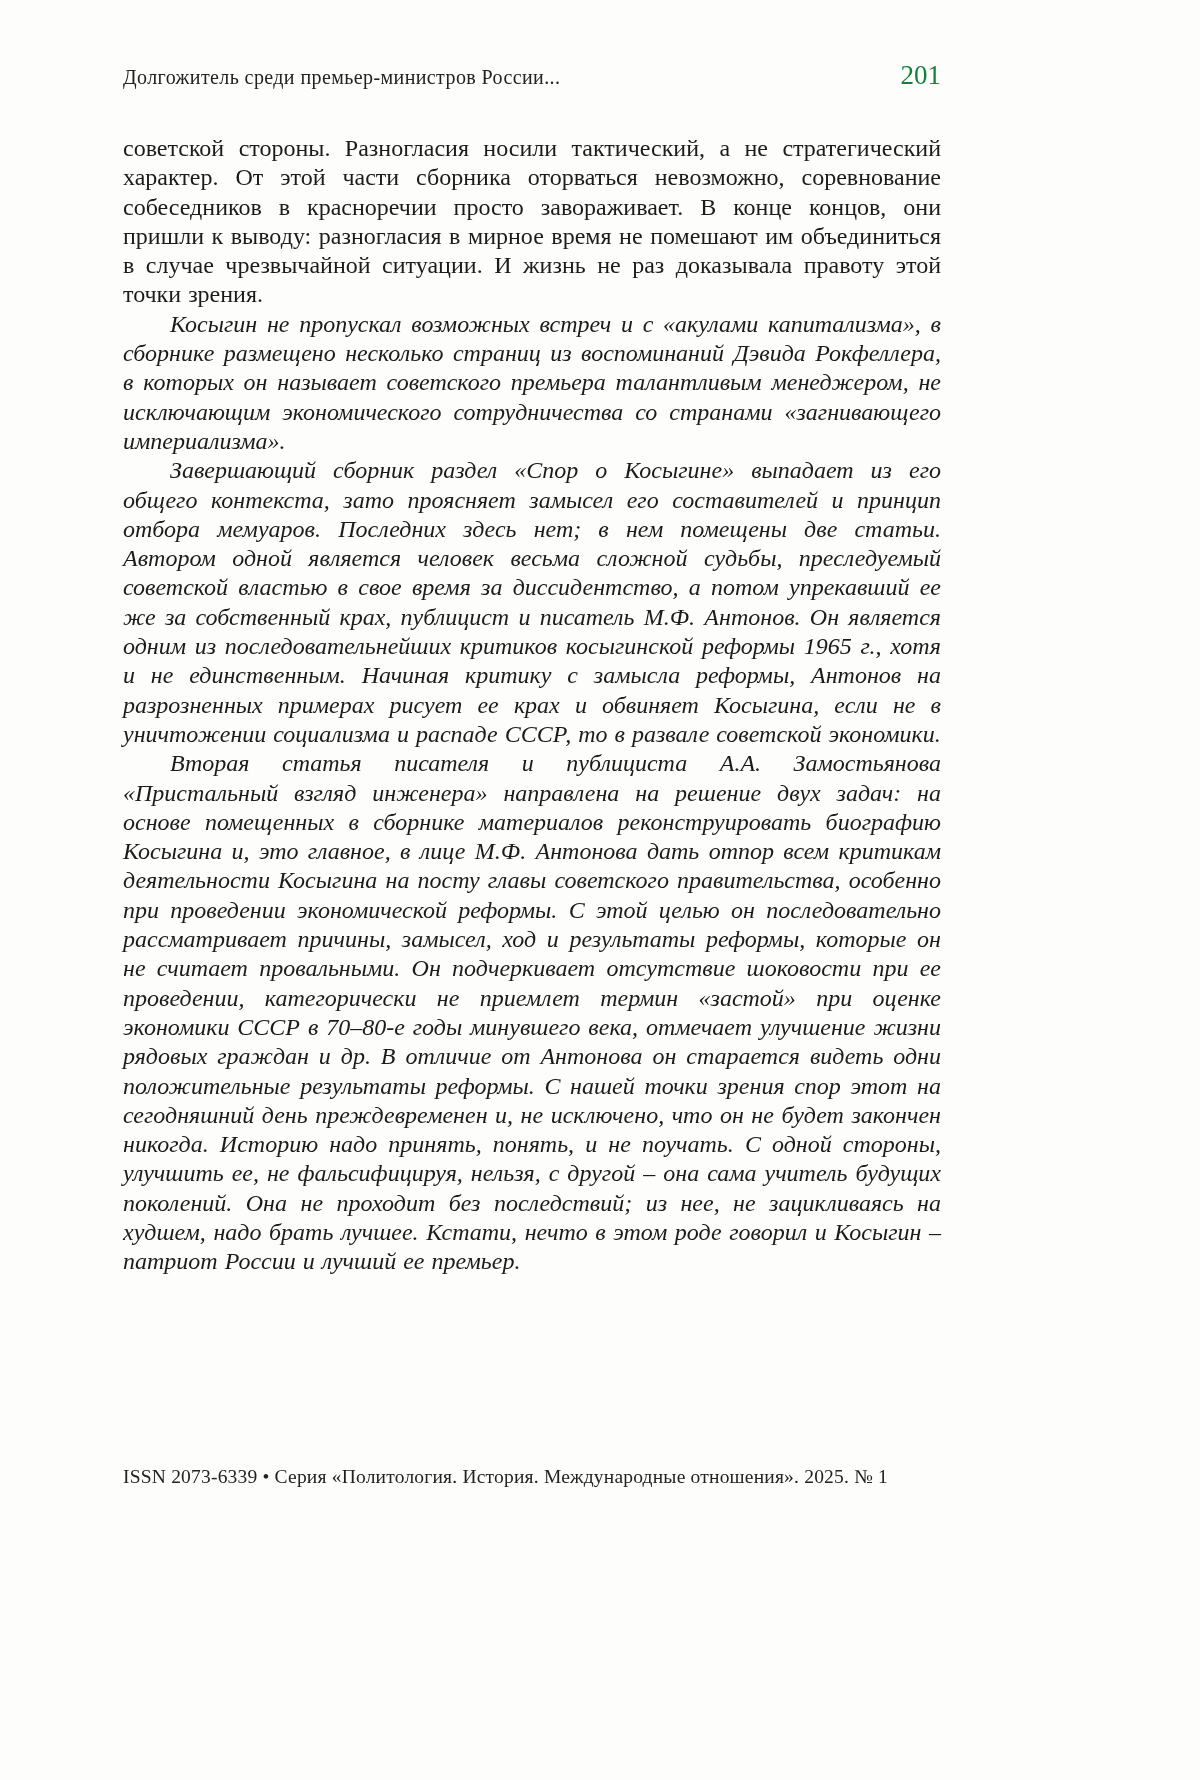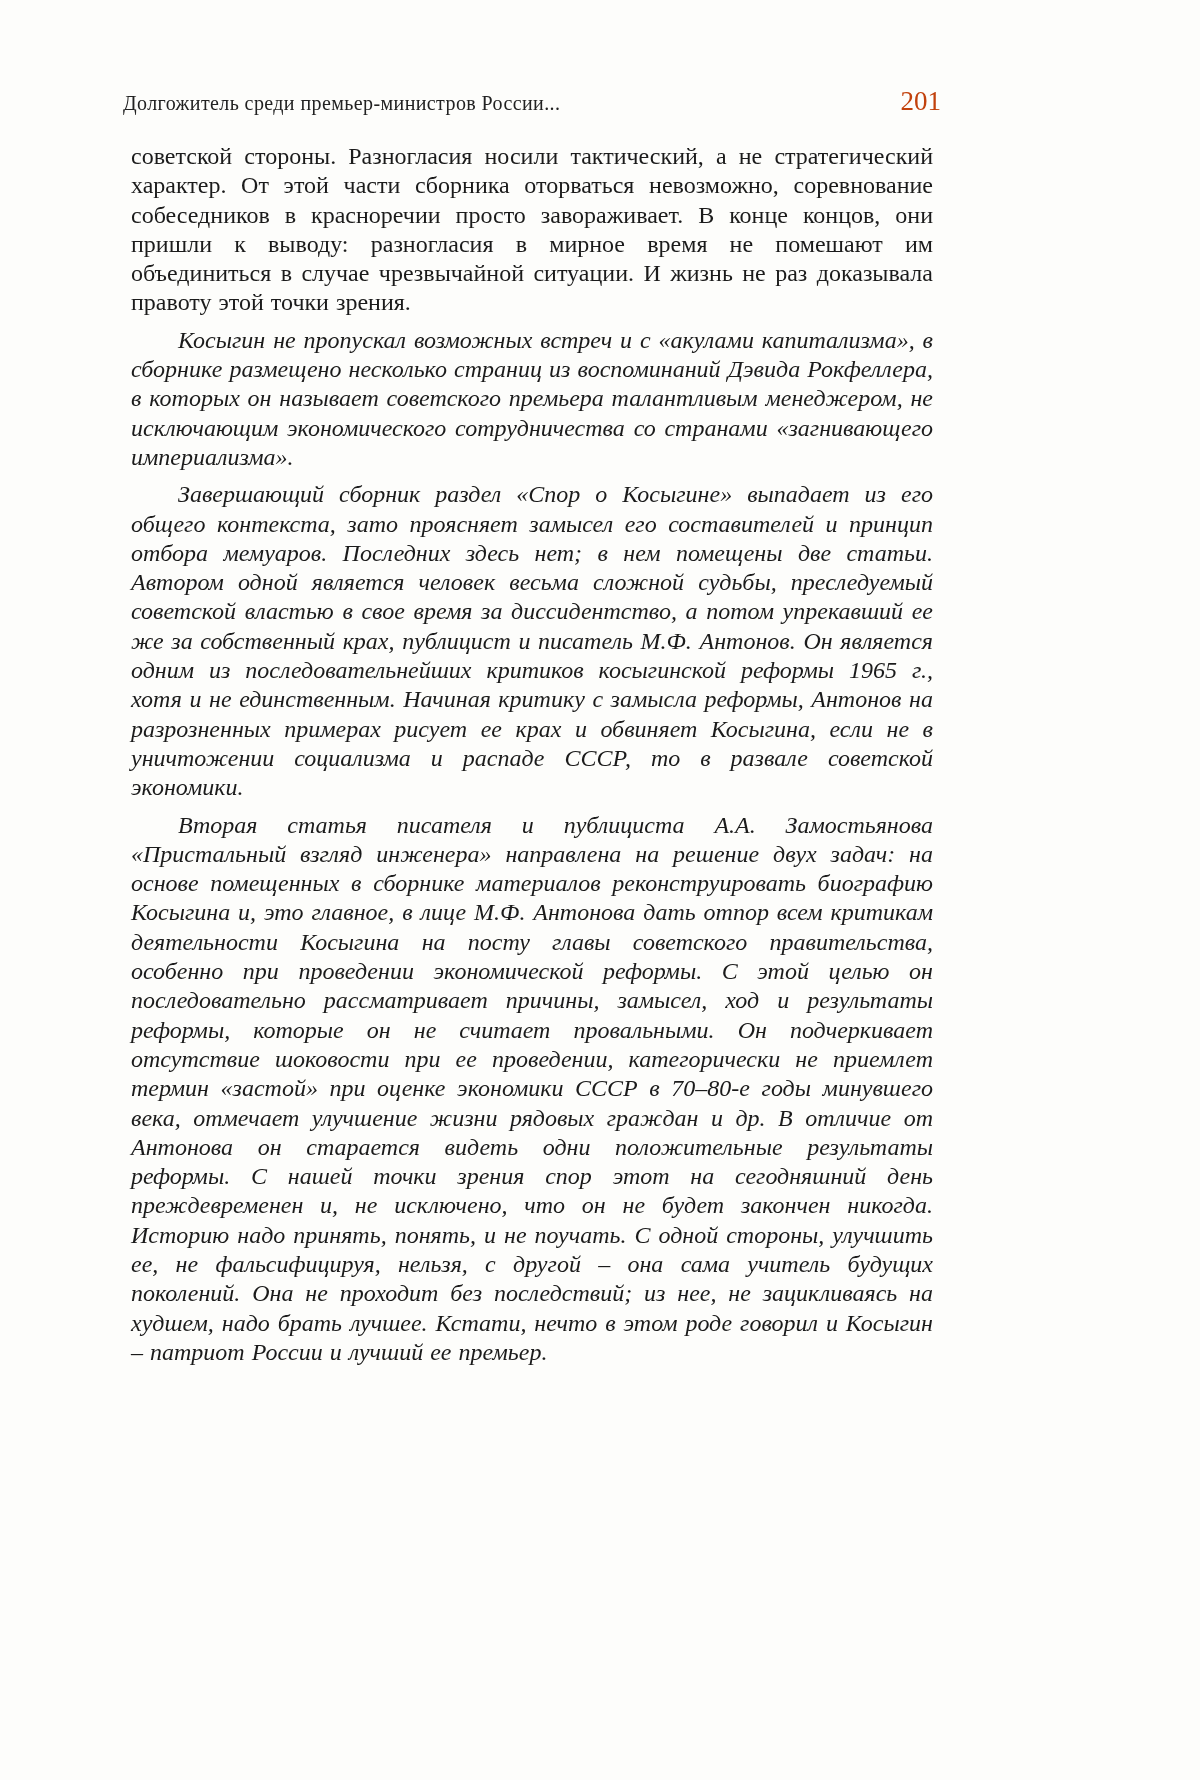--- a/index.html
+++ b/index.html
@@ -12,49 +12,49 @@
     width: 1200px;
     height: 1780px;
     background: #fdfdfb;
     overflow: hidden;
     font-family: "Liberation Serif", "DejaVu Serif", serif;
     color: #1b1b1b;
   }
   .running-header {
     position: absolute;
     left: 123px;
-    top: 86px;
+    top: 60px;
     width: 818px;
     display: flex;
     justify-content: space-between;
     align-items: baseline;
   }
   .running-title {
     font-size: 20px;
     letter-spacing: 0.4px;
     color: #222222;
   }
   .page-number {
     font-size: 27px;
-    color: #c2410c;
+    color: #15803d;
   }
   .article-body {
     position: absolute;
     left: 123px;
     top: 134px;
     width: 818px;
     font-size: 24px;
     line-height: 29.3px;
     text-align: justify;
     hyphens: auto;
     -webkit-hyphens: auto;
     word-spacing: 1px;
   }
   .article-body p {
-    margin: 8px;
+    margin: 0;
     padding: 0;
   }
   .article-body p.indent {
     text-indent: 47px;
     font-style: italic;
   }
   .page-footer {
     position: absolute;
     left: 123px;
     top: 1466px;
@@ -75,14 +75,17 @@
     <span class="page-number">201</span>
   </header>
 
   <main class="article-body">
     <p>советской стороны. Разногласия носили тактический, а не стратегический характер. От этой части сборника оторваться невозможно, соревнование собеседников в красноречии просто завораживает. В конце концов, они пришли к выводу: разногласия в мирное время не помешают им объединиться в случае чрезвычайной ситуации. И жизнь не раз доказывала правоту этой точки зрения.</p>
     <p class="indent">Косыгин не пропускал возможных встреч и с «акулами капитализма», в сборнике размещено несколько страниц из воспоминаний Дэвида Рокфеллера, в которых он называет советского премьера талантливым менеджером, не исключающим экономического сотрудничества со странами «загнивающего империализма».</p>
     <p class="indent">Завершающий сборник раздел «Спор о Косыгине» выпадает из его общего контекста, зато проясняет замысел его составителей и принцип отбора мемуаров. Последних здесь нет; в нем помещены две статьи. Автором одной является человек весьма сложной судьбы, преследуемый советской властью в свое время за диссидентство, а потом упрекавший ее же за собственный крах, публицист и писатель М.Ф. Антонов. Он является одним из последовательнейших критиков косыгинской реформы 1965 г., хотя и не единственным. Начиная критику с замысла реформы, Антонов на разрозненных примерах рисует ее крах и обвиняет Косыгина, если не в уничтожении социализма и распаде СССР, то в развале советской экономики.</p>
     <p class="indent">Вторая статья писателя и публициста А.А. Замостьянова «Пристальный взгляд инженера» направлена на решение двух задач: на основе помещенных в сборнике материалов реконструировать биографию Косыгина и, это главное, в лице М.Ф. Антонова дать отпор всем критикам деятельности Косыгина на посту главы советского правительства, особенно при проведении экономической реформы. С этой целью он последовательно рассматривает причины, замысел, ход и результаты реформы, которые он не считает провальными. Он подчеркивает отсутствие шоковости при ее проведении, категорически не приемлет термин «застой» при оценке экономики СССР в 70–80-е годы минувшего века, отмечает улучшение жизни рядовых граждан и др. В отличие от Антонова он старается видеть одни положительные результаты реформы. С нашей точки зрения спор этот на сегодняшний день преждевременен и, не исключено, что он не будет закончен никогда. Историю надо принять, понять, и не поучать. С одной стороны, улучшить ее, не фальсифицируя, нельзя, с другой – она сама учитель будущих поколений. Она не проходит без последствий; из нее, не зацикливаясь на худшем, надо брать лучшее. Кстати, нечто в этом роде говорил и Косыгин – патриот России и лучший ее премьер.</p>
   </main>
 
+  <footer class="page-footer">
+    <span>ISSN 2073-6339 • Серия «Политология. История. Международные отношения». 2025. № 1</span>
+  </footer>
 
 </div>
 
 </body></html>

